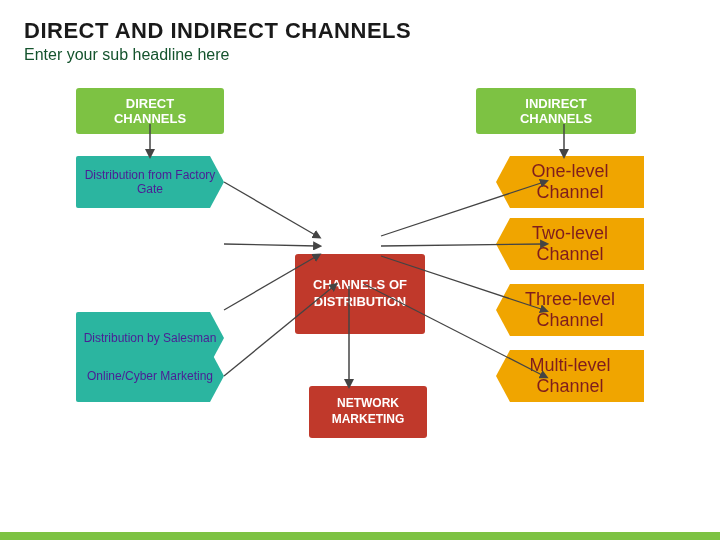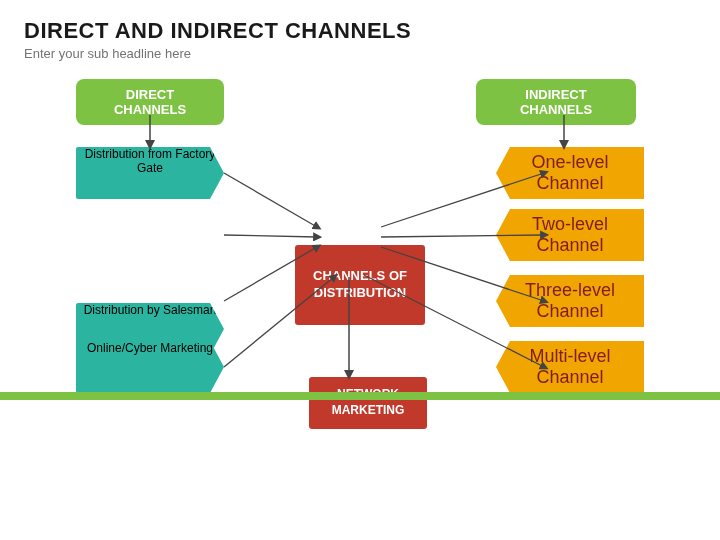--- a/index.html
+++ b/index.html
@@ -7,54 +7,54 @@
       width: 720px;
       height: 540px;
       background: #fff;
       font-family: Arial, sans-serif;
       overflow: hidden;
       position: relative;
     }
 
     .page {
       width: 720px;
-      height: 400px;
+      height: 540px;
       padding: 18px 24px 10px 24px;
       position: relative;
     }
 
     .main-title {
       font-size: 22px;
       font-weight: 900;
       color: #1a1a1a;
       letter-spacing: 0.5px;
       margin-bottom: 2px;
     }
 
     .sub-headline {
-      font-size: 13px;
-      color: #737373;
-      margin-bottom: 18px;
+      font-size: 16px;
+      color: #14532d;
+      margin-bottom: 24px;
     }
 
     .diagram-area {
       position: relative;
       width: 100%;
       height: 400px;
     }
 
     
     .header-box {
       position: absolute;
       padding: 8px 14px;
       font-weight: 800;
       font-size: 13px;
       color: #fff;
       text-align: center;
-      border-radius: 8px;
+      border-radius: 3px;
     }
 
     .header-direct {
       background: #7dc243;
       left: 52px;
       top: 0;
       width: 148px;
     }
 
     .header-indirect {
@@ -64,24 +64,25 @@
       width: 160px;
     }
 
     
     .left-box {
       position: absolute;
       left: 52px;
       width: 148px;
       height: 52px;
       background: #2bb5a0;
-      color: #000000;
+      color: #4c1d95;
       font-size: 12px;
       text-align: center;
       display: flex;
+      align-items: center;
       justify-content: center;
       clip-path: polygon(0 0, calc(100% - 14px) 0, 100% 50%, calc(100% - 14px) 100%, 0 100%);
       border-radius: 2px;
     }
 
     
     .right-box {
       position: absolute;
       right: 52px;
       width: 148px;

